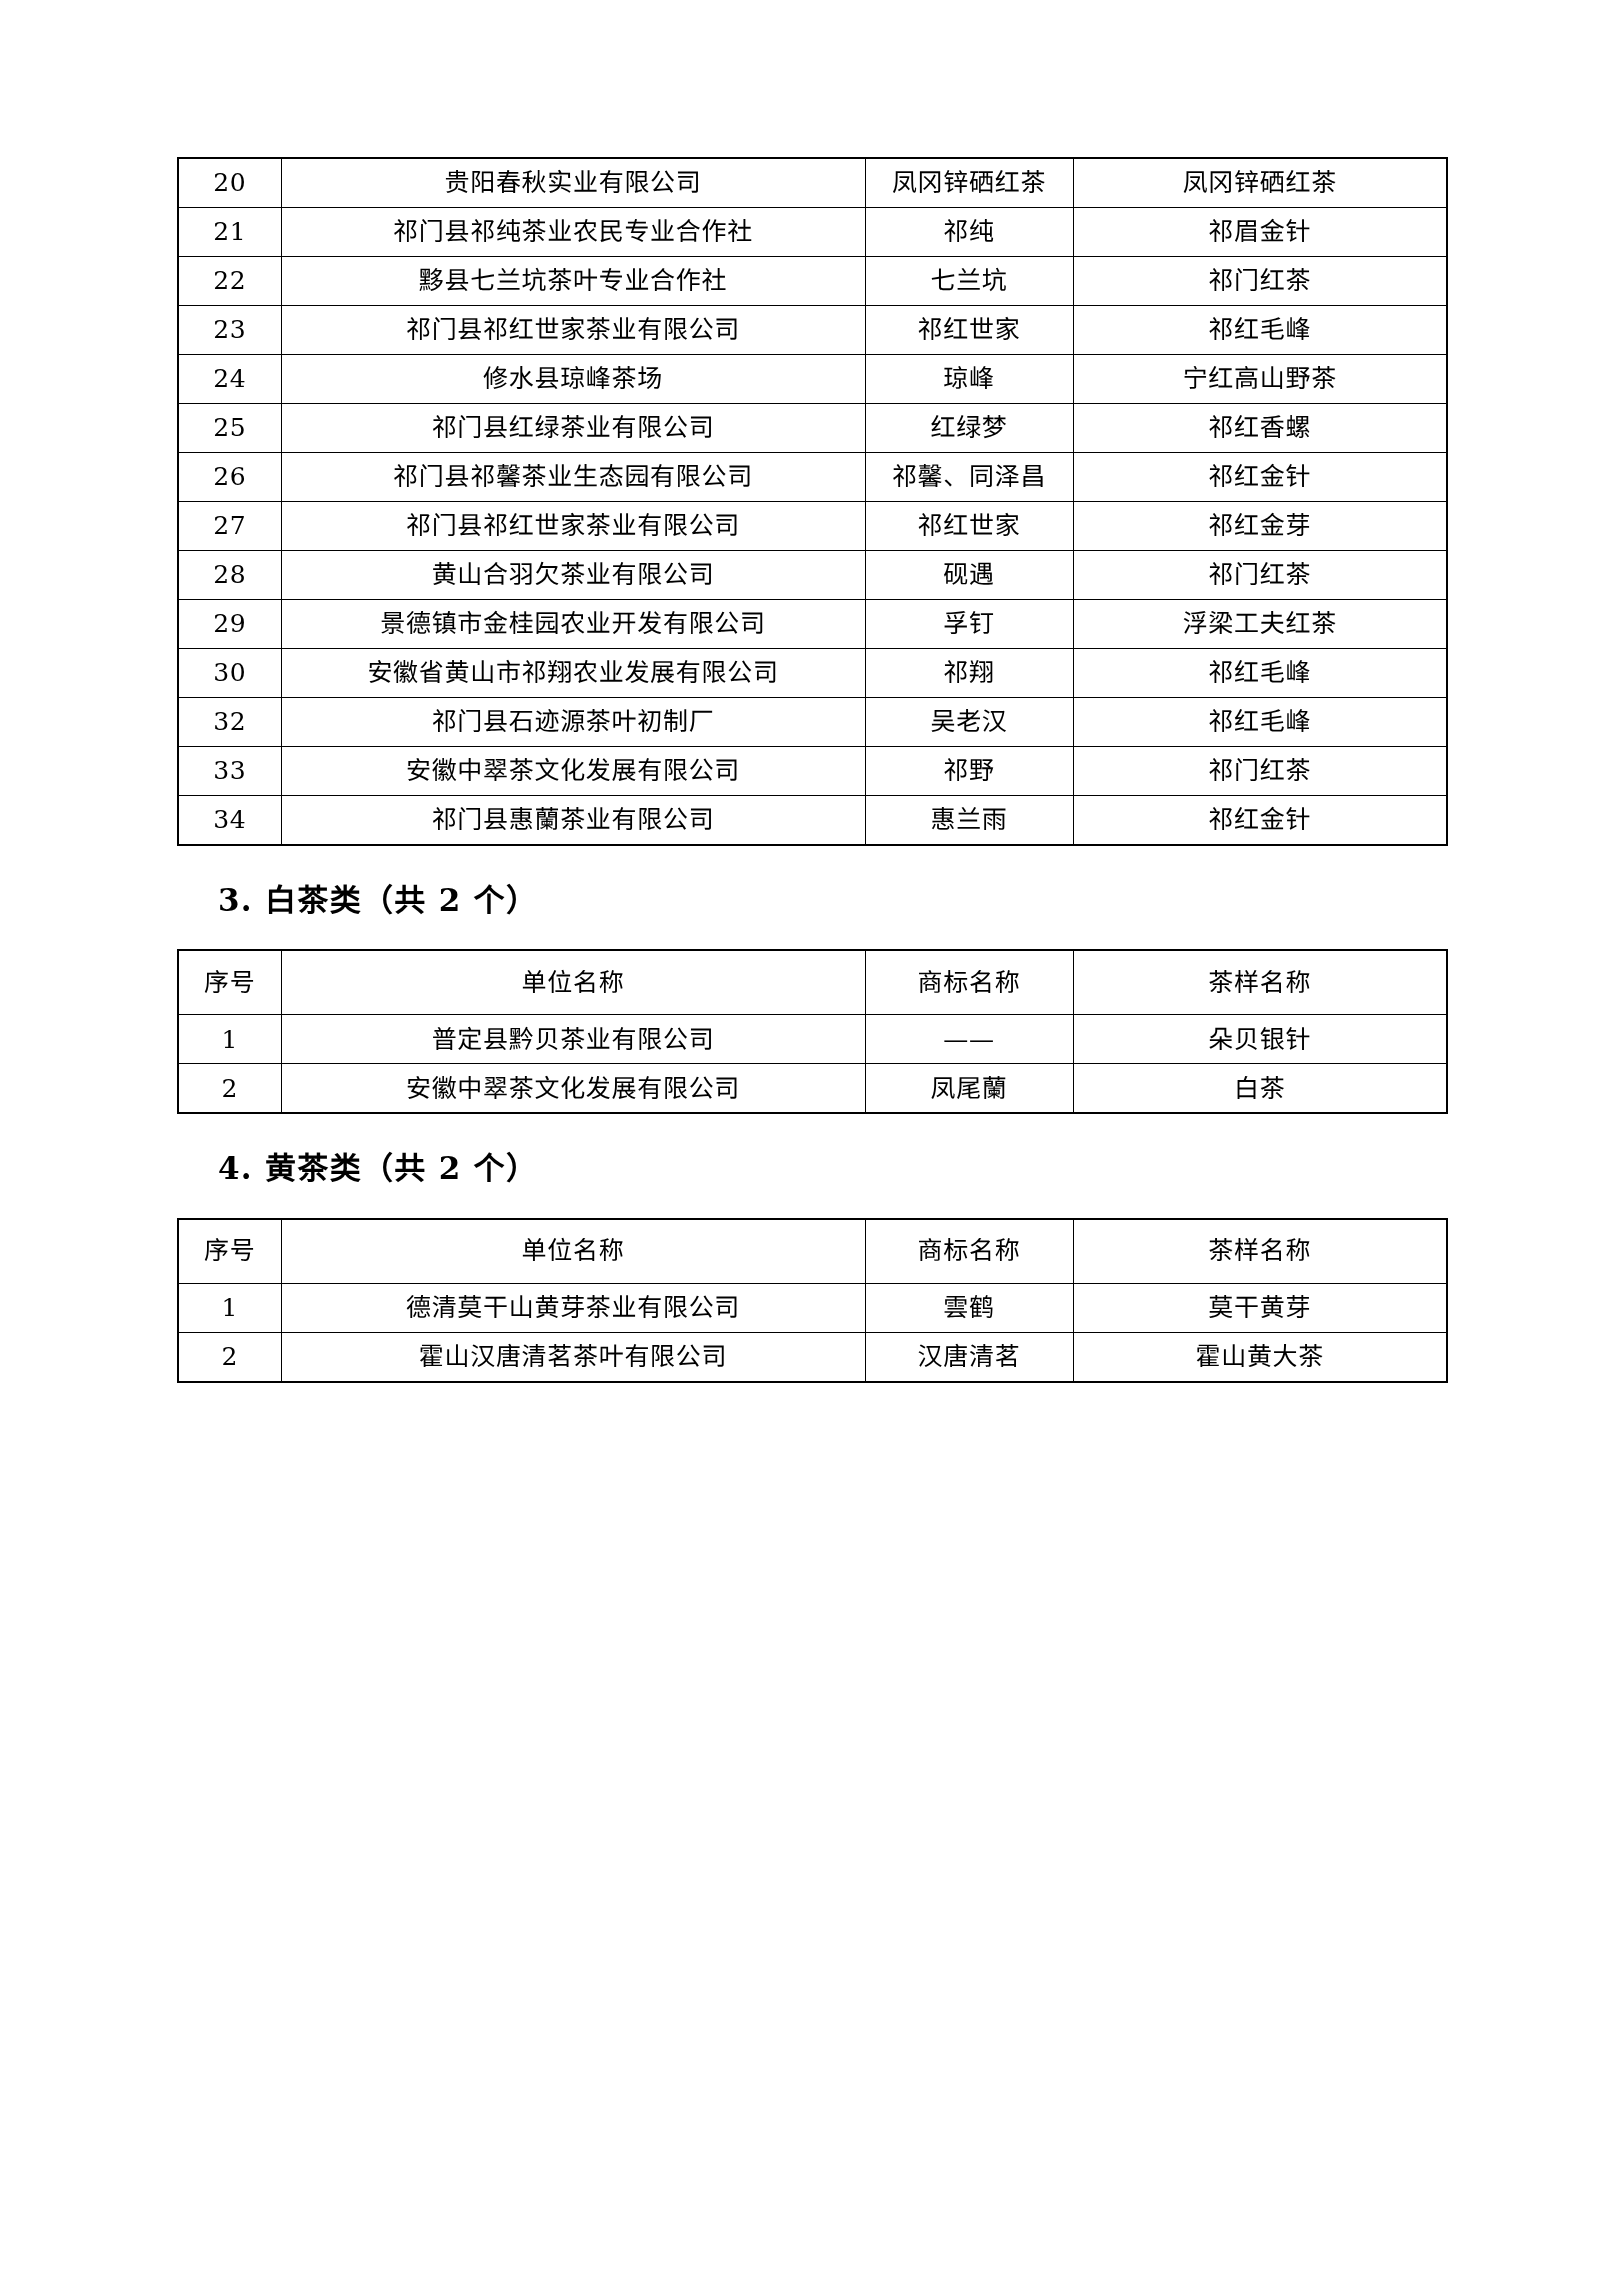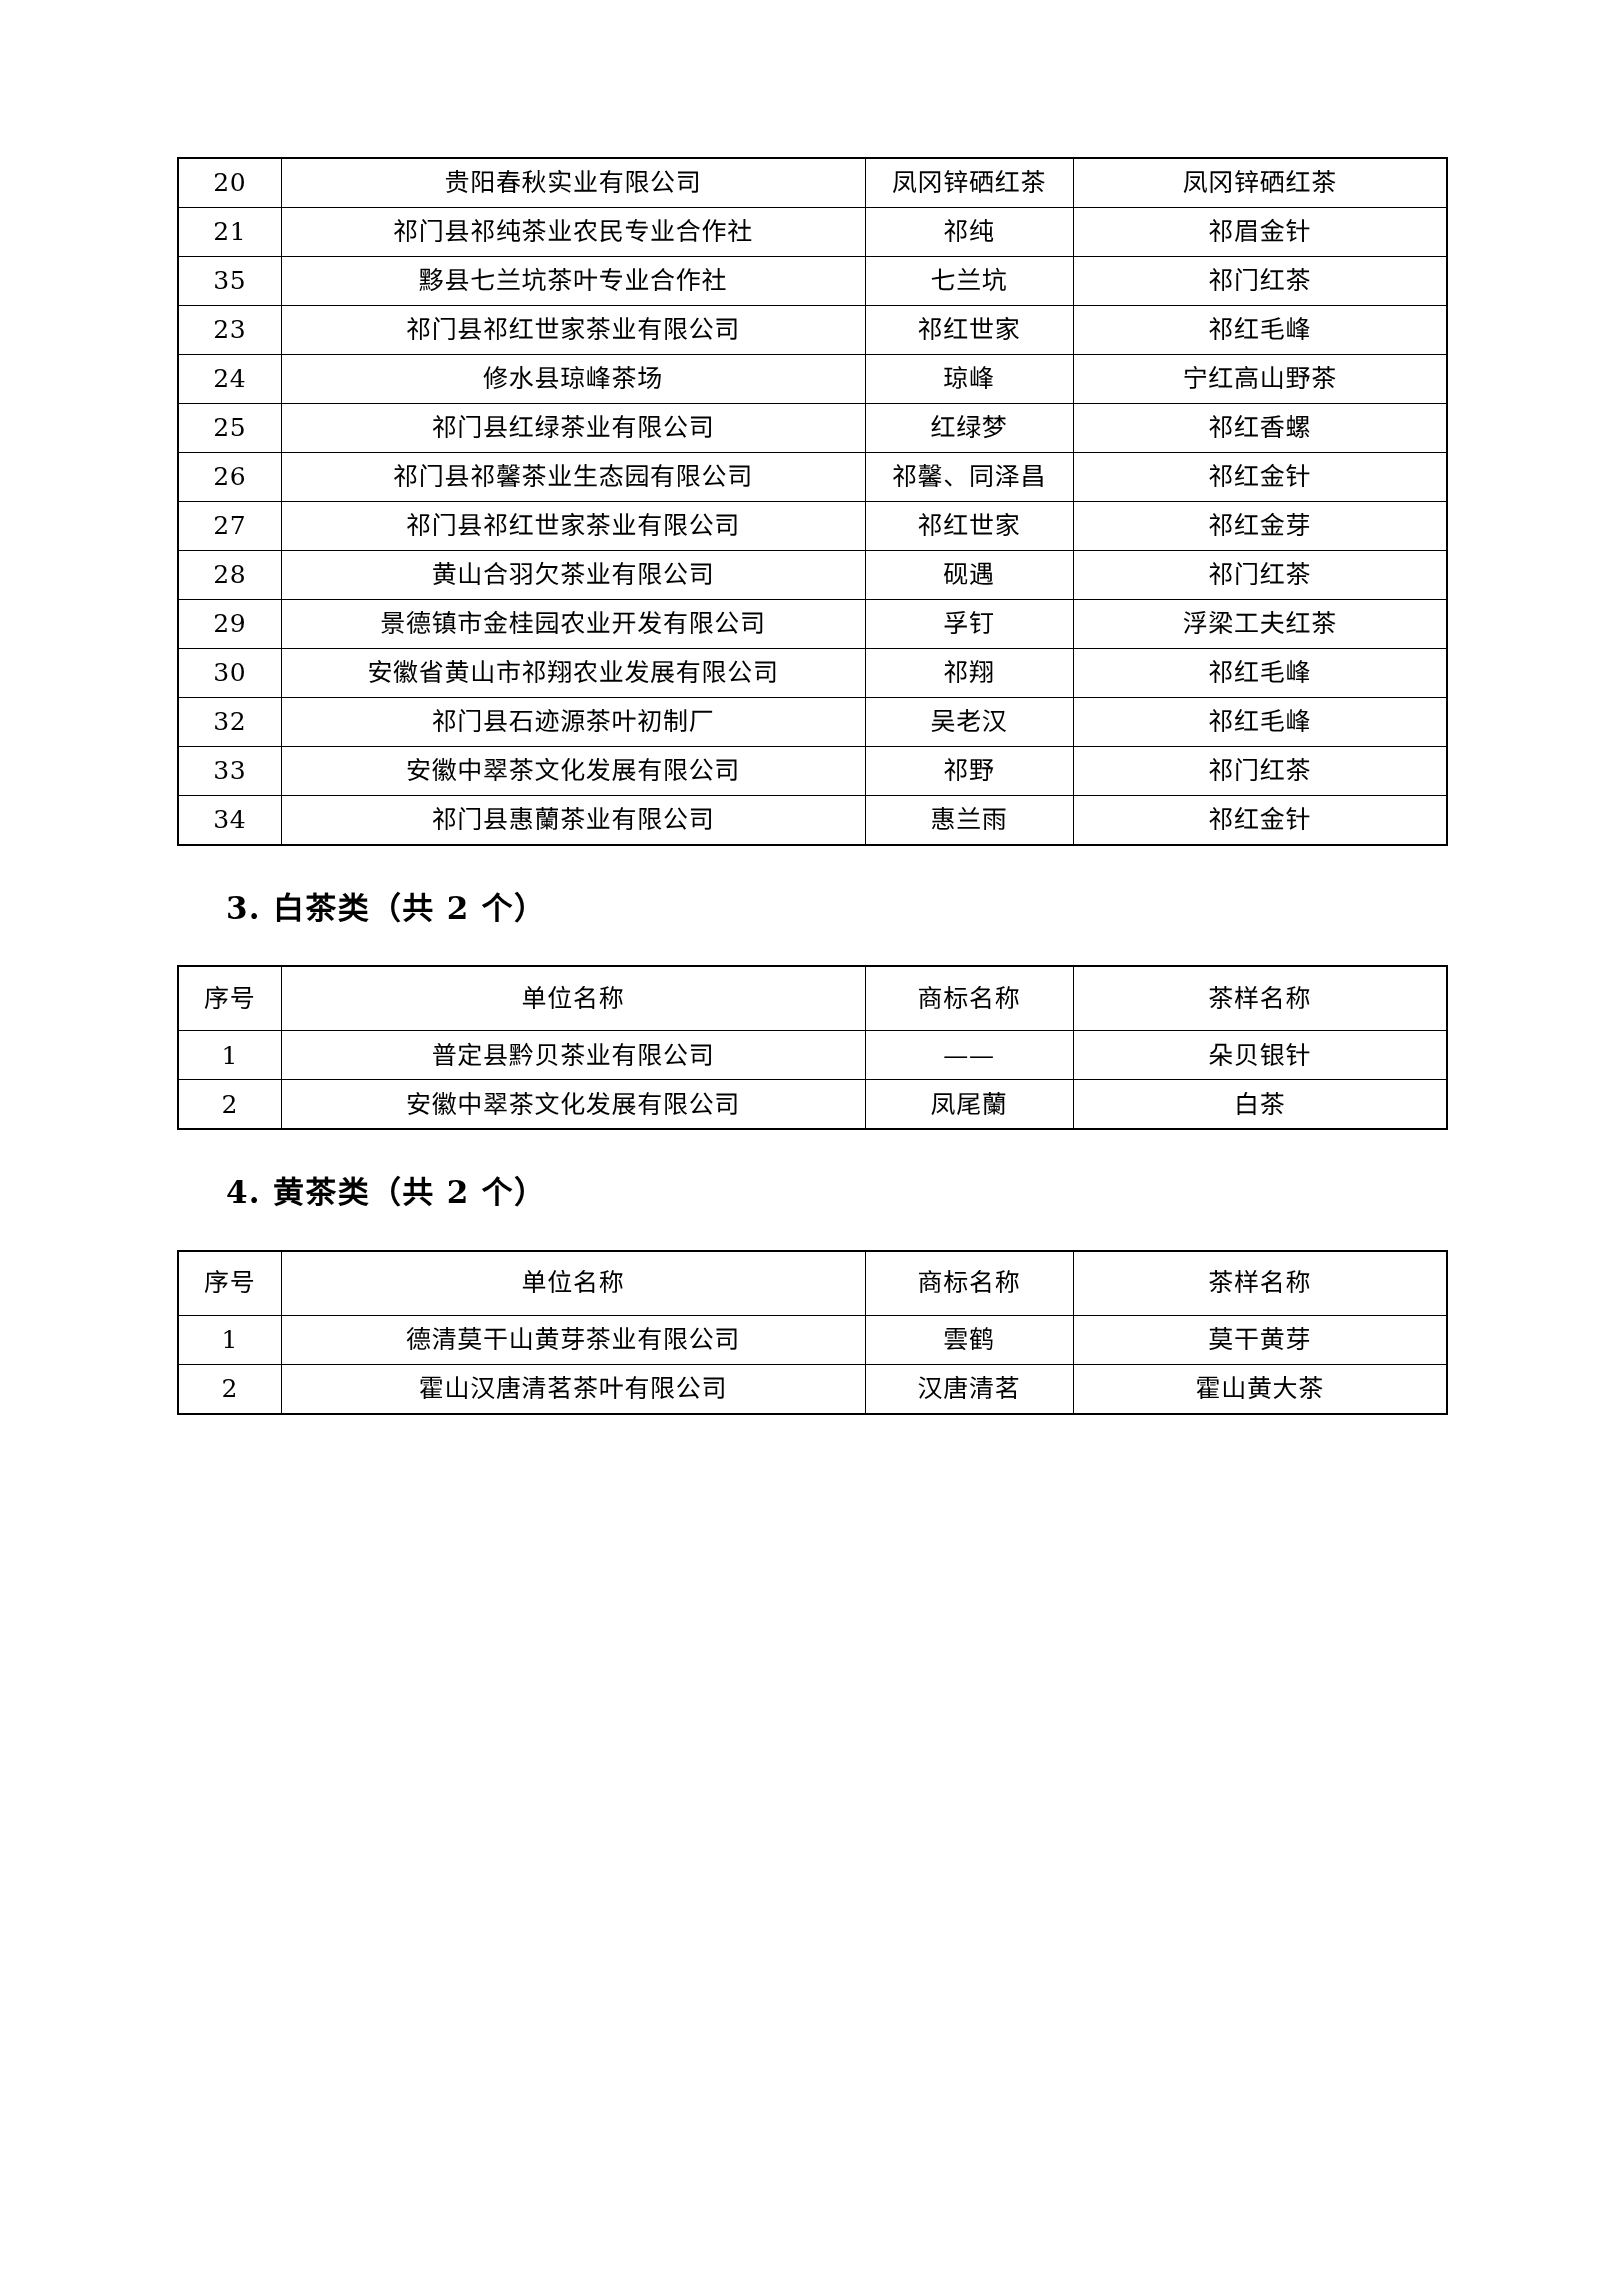--- a/index.html
+++ b/index.html
@@ -66,21 +66,21 @@
   .s-col-unit  { width: 584px; }
   .s-col-brand { width: 208px; }
   .s-col-tea   { width: 374px; }
 
   
   .section-heading {
     font-family: "DejaVu Serif", "Liberation Serif", serif;
     font-weight: bold;
     font-size: 31px;
     letter-spacing: 1.3px;
-    margin: 12px;
+    margin: 4px;
     padding: 30px 0 25px 37px;
     line-height: 1.3;
     white-space: nowrap;
   }
 
   .dash-cell { letter-spacing: 0; }
 </style>
 </head>
 <body>
 
@@ -101,21 +101,21 @@
             <td>凤冈锌硒红茶</td>
             <td>凤冈锌硒红茶</td>
           </tr>
           <tr class="body-row">
             <td>21</td>
             <td>祁门县祁纯茶业农民专业合作社</td>
             <td>祁纯</td>
             <td>祁眉金针</td>
           </tr>
           <tr class="body-row">
-            <td>35</td>
+            <td>22</td>
             <td>黟县七兰坑茶叶专业合作社</td>
             <td>七兰坑</td>
             <td>祁门红茶</td>
           </tr>
           <tr class="body-row">
             <td>23</td>
             <td>祁门县祁红世家茶业有限公司</td>
             <td>祁红世家</td>
             <td>祁红毛峰</td>
           </tr>

